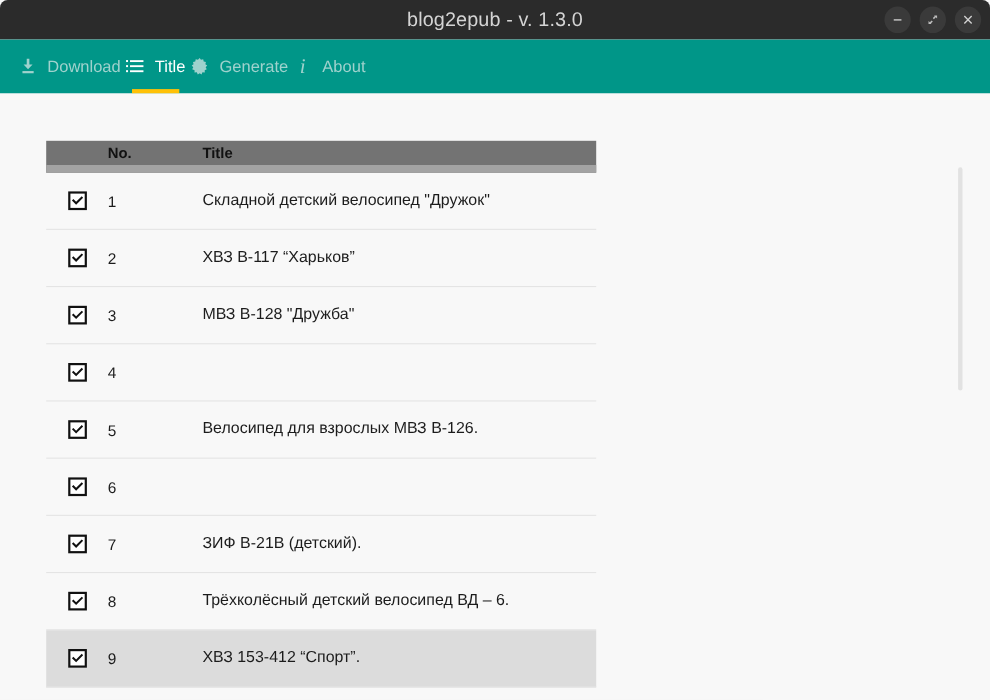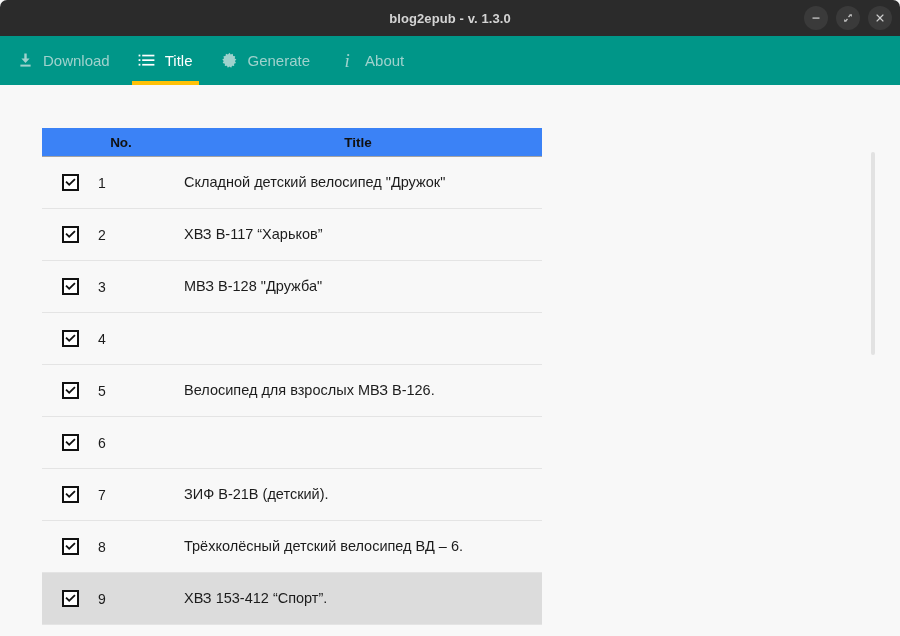--- a/index.html
+++ b/index.html
@@ -32,22 +32,22 @@
     height: 36px;
     background: #2b2b2b;
     border-top-left-radius: 7px;
     border-top-right-radius: 7px;
     display: flex;
     align-items: center;
     justify-content: center;
   }
 
   .titlebar-title {
-    font-size: 13px;
-    font-weight: bold;
+    font-size: 18px;
+    font-weight: normal;
     color: #d4d4d4;
     letter-spacing: 0.1px;
     user-select: none;
   }
 
   .window-controls {
     position: absolute;
     right: 8px;
     top: 0;
     height: 36px;
@@ -77,21 +77,21 @@
     background: #009688;
     display: flex;
     align-items: flex-start;
   }
 
   .tab {
     height: 49px;
     display: flex;
     align-items: center;
     gap: 9px;
-    padding: 0 14px;
+    padding: 0 2px;
     position: relative;
     cursor: pointer;
     user-select: none;
   }
   .tab:first-child { padding-left: 16px; }
 
   .tab-label {
     font-size: 15px;
     color: #9fd2cd;
     white-space: nowrap;
@@ -144,23 +144,22 @@
     position: absolute;
     left: 42px;
     top: 43px;
     width: 500px;
   }
 
   .tbl-header {
     display: flex;
     align-items: center;
     height: 29px;
-    background: #3b82f6;
-    border-bottom: 1px solid #a3a3a3;
-    text-align: center;
+    background: #737373;
+    border-bottom: 7px solid #a3a3a3;
   }
 
   .col-check { width: 56px; flex: 0 0 56px; display: flex; align-items: center; justify-content: center; }
   .col-no    { width: 46px; flex: 0 0 46px; }
   .col-title { flex: 1 1 auto; padding-right: 10px; margin-left: 40px; }
 
   .tbl-header .col-no,
   .tbl-header .col-title {
     font-size: 13.5px;
     font-weight: bold;

